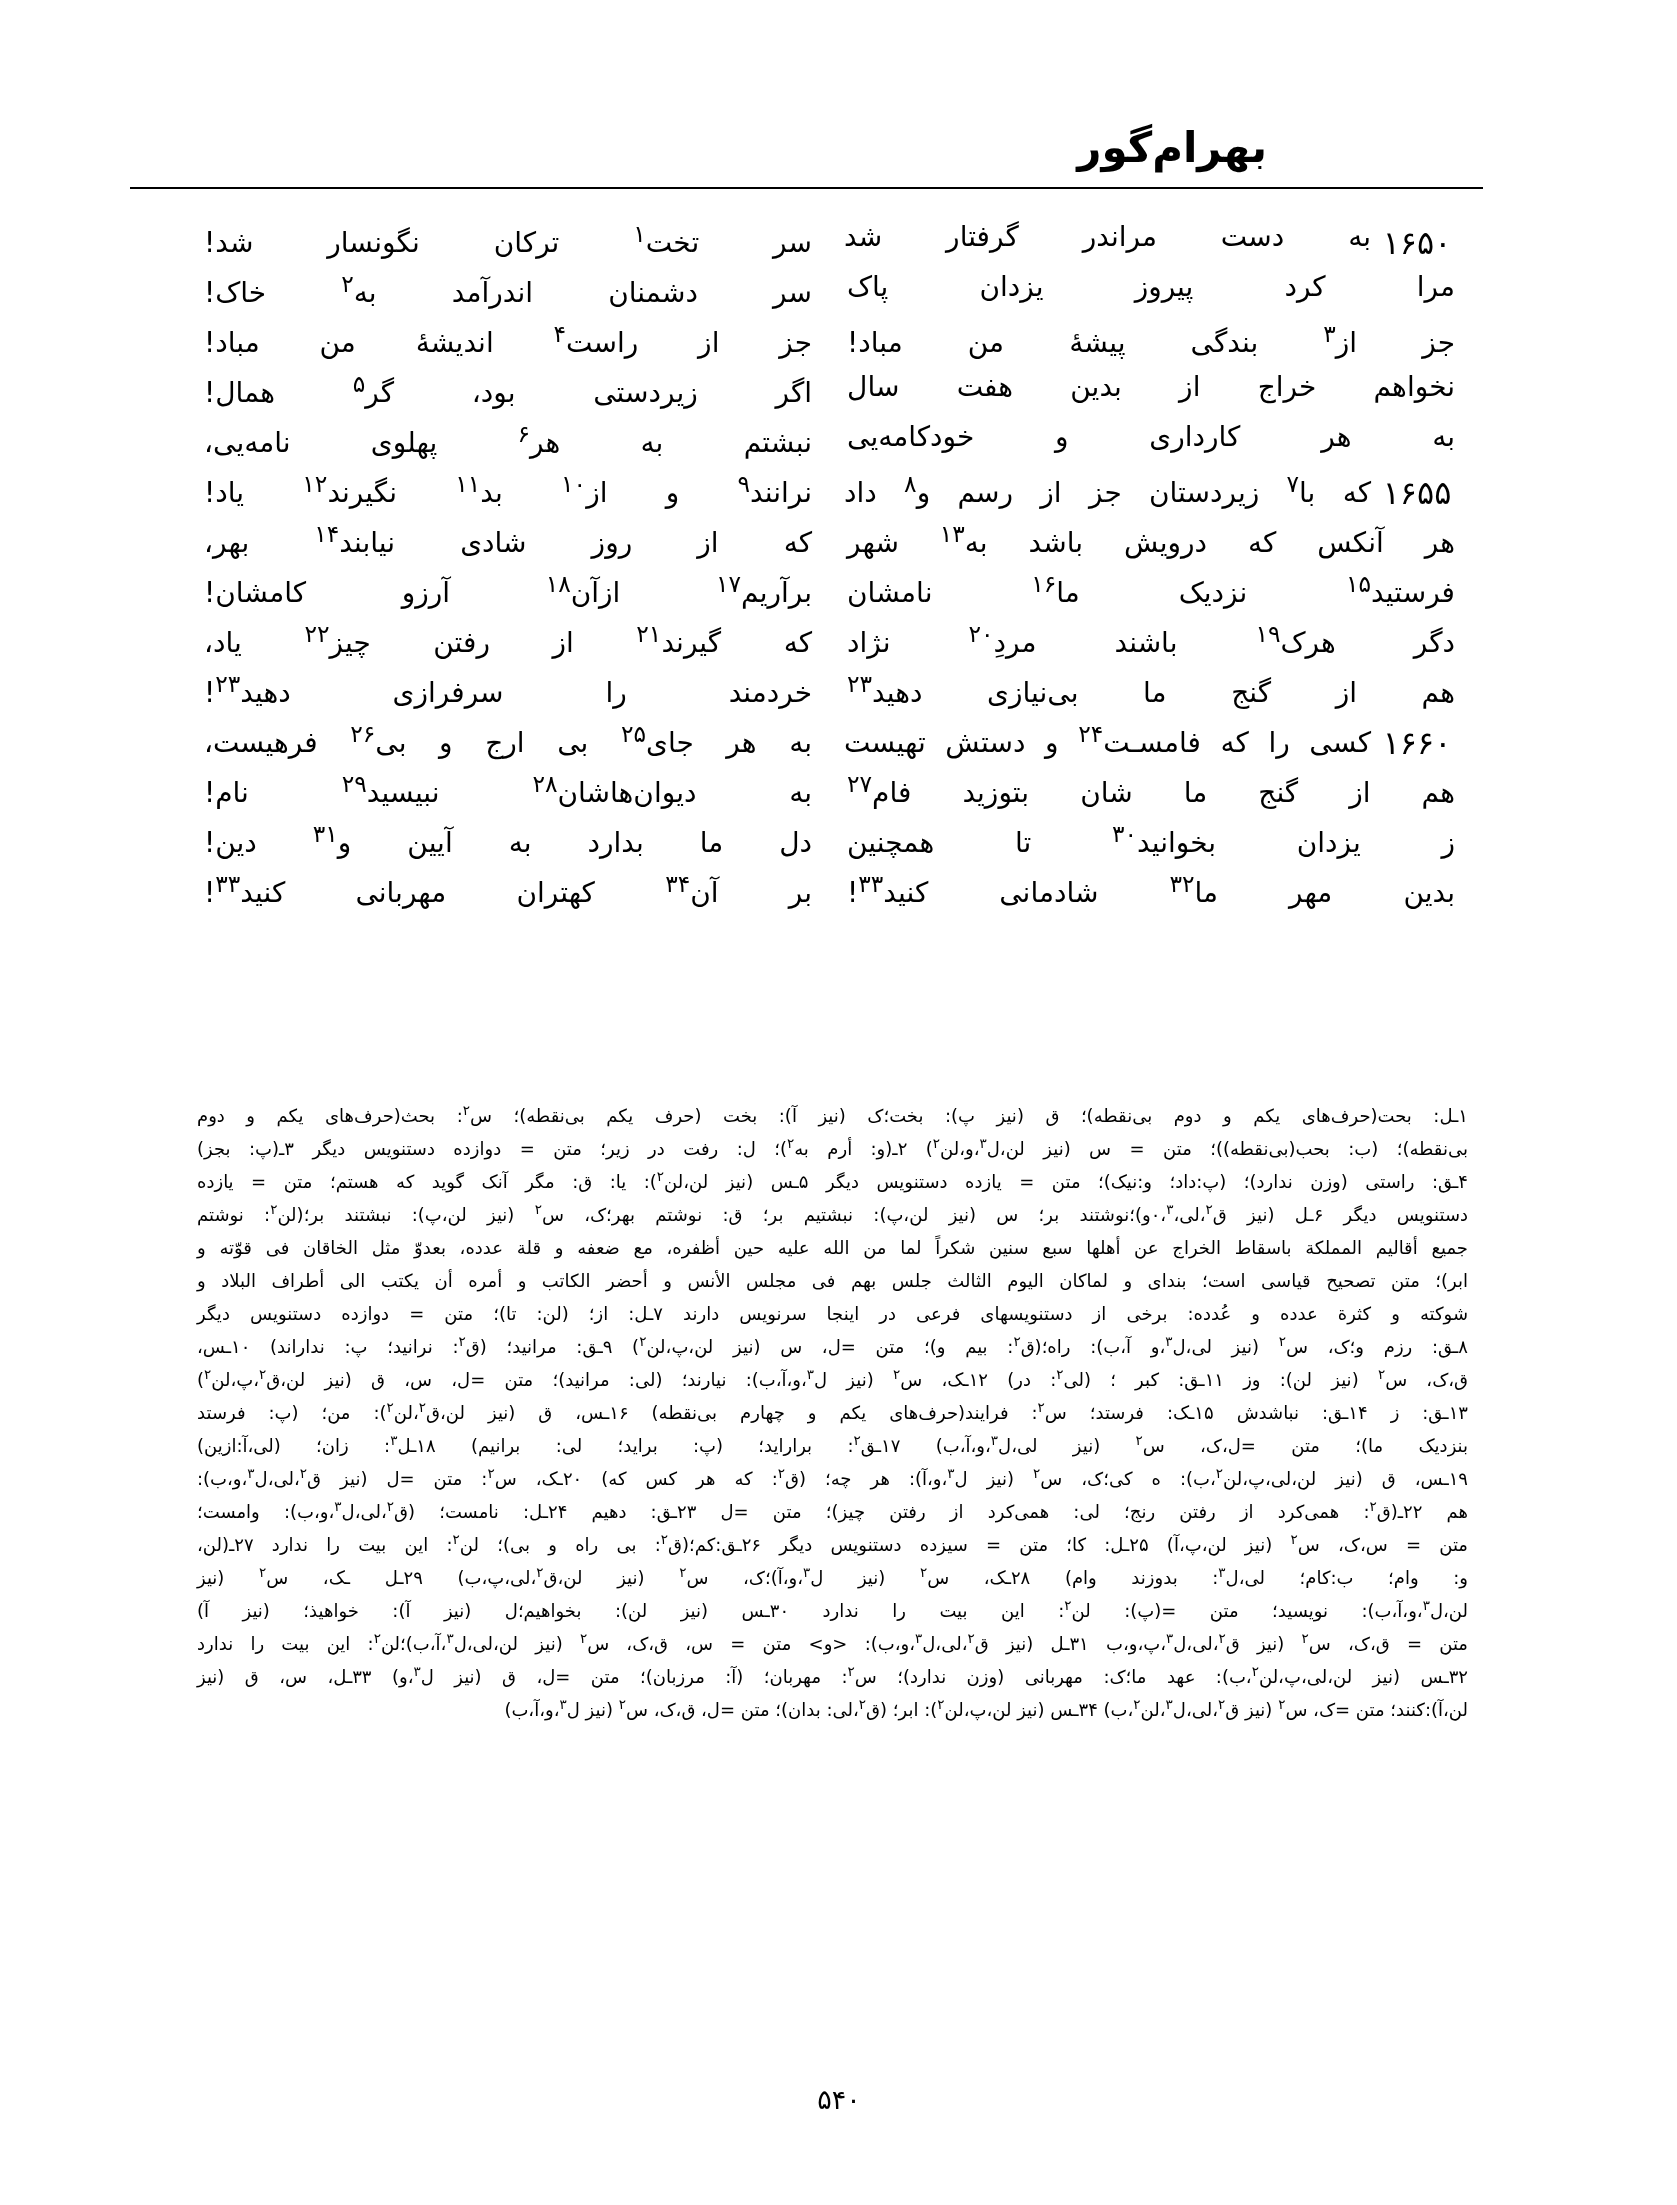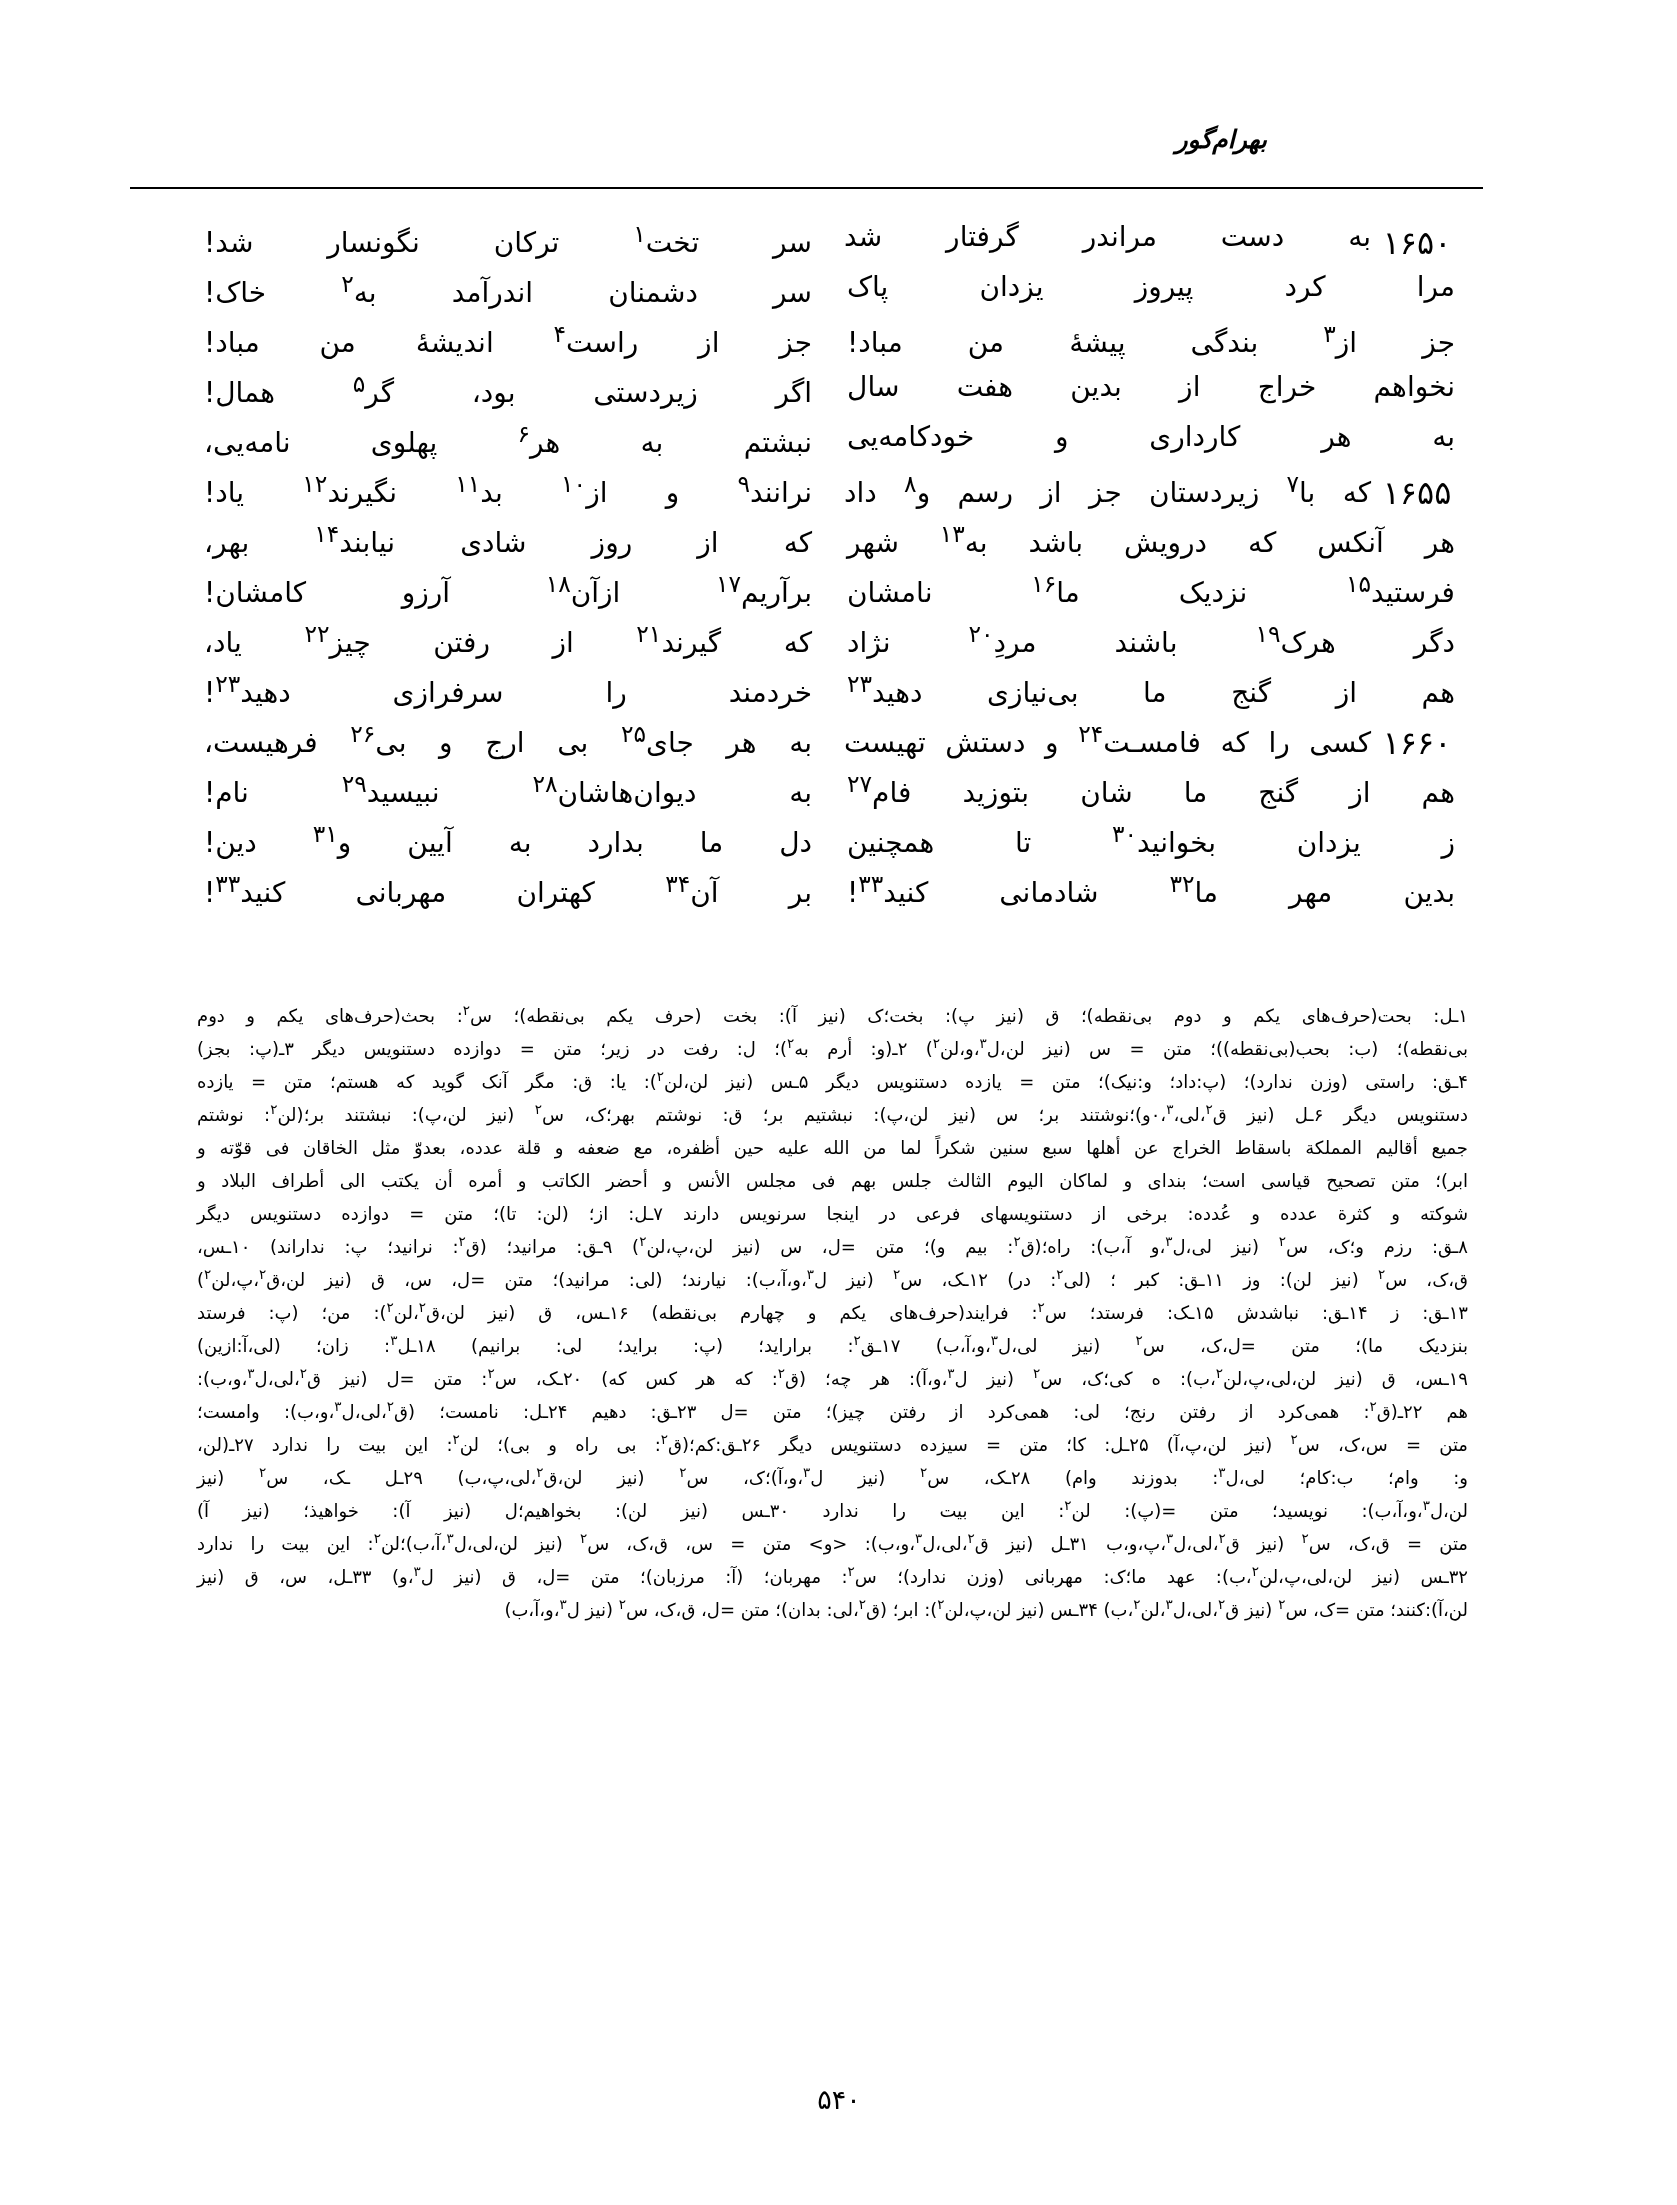--- a/index.html
+++ b/index.html
@@ -27,26 +27,25 @@
     position: absolute;
     top: 127px;
     right: 195px;
     width: 1353px;
     height: 62px;
   }
   .runhead-title {
     position: absolute;
     right: 216px;
     top: 0;
-    font-size: 25px;
+    font-size: 42px;
     font-weight: bold;
     letter-spacing: 0;
     line-height: 1.0;
     white-space: nowrap;
-    font-style: italic;
   }
   .runhead-rule {
     position: absolute;
     right: 0;
     left: 0;
     bottom: 0;
     height: 2px;
     background: #000;
   }
 
@@ -89,21 +88,21 @@
     font-size: 32px;
     width: 76px;
     text-align: center;
     white-space: nowrap;
   }
   .mesra.right.numbered { right: 84px; width: 527px; }
 
   
   .apparatus {
     position: absolute;
-    top: 999px;
+    top: 1099px;
     right: 210px;
     width: 1271px;
     font-size: 18px;
     line-height: 33px;
     text-align: justify;
     text-justify: inter-word;
     letter-spacing: 0;
   }
   .apparatus p {
     margin: 0;

